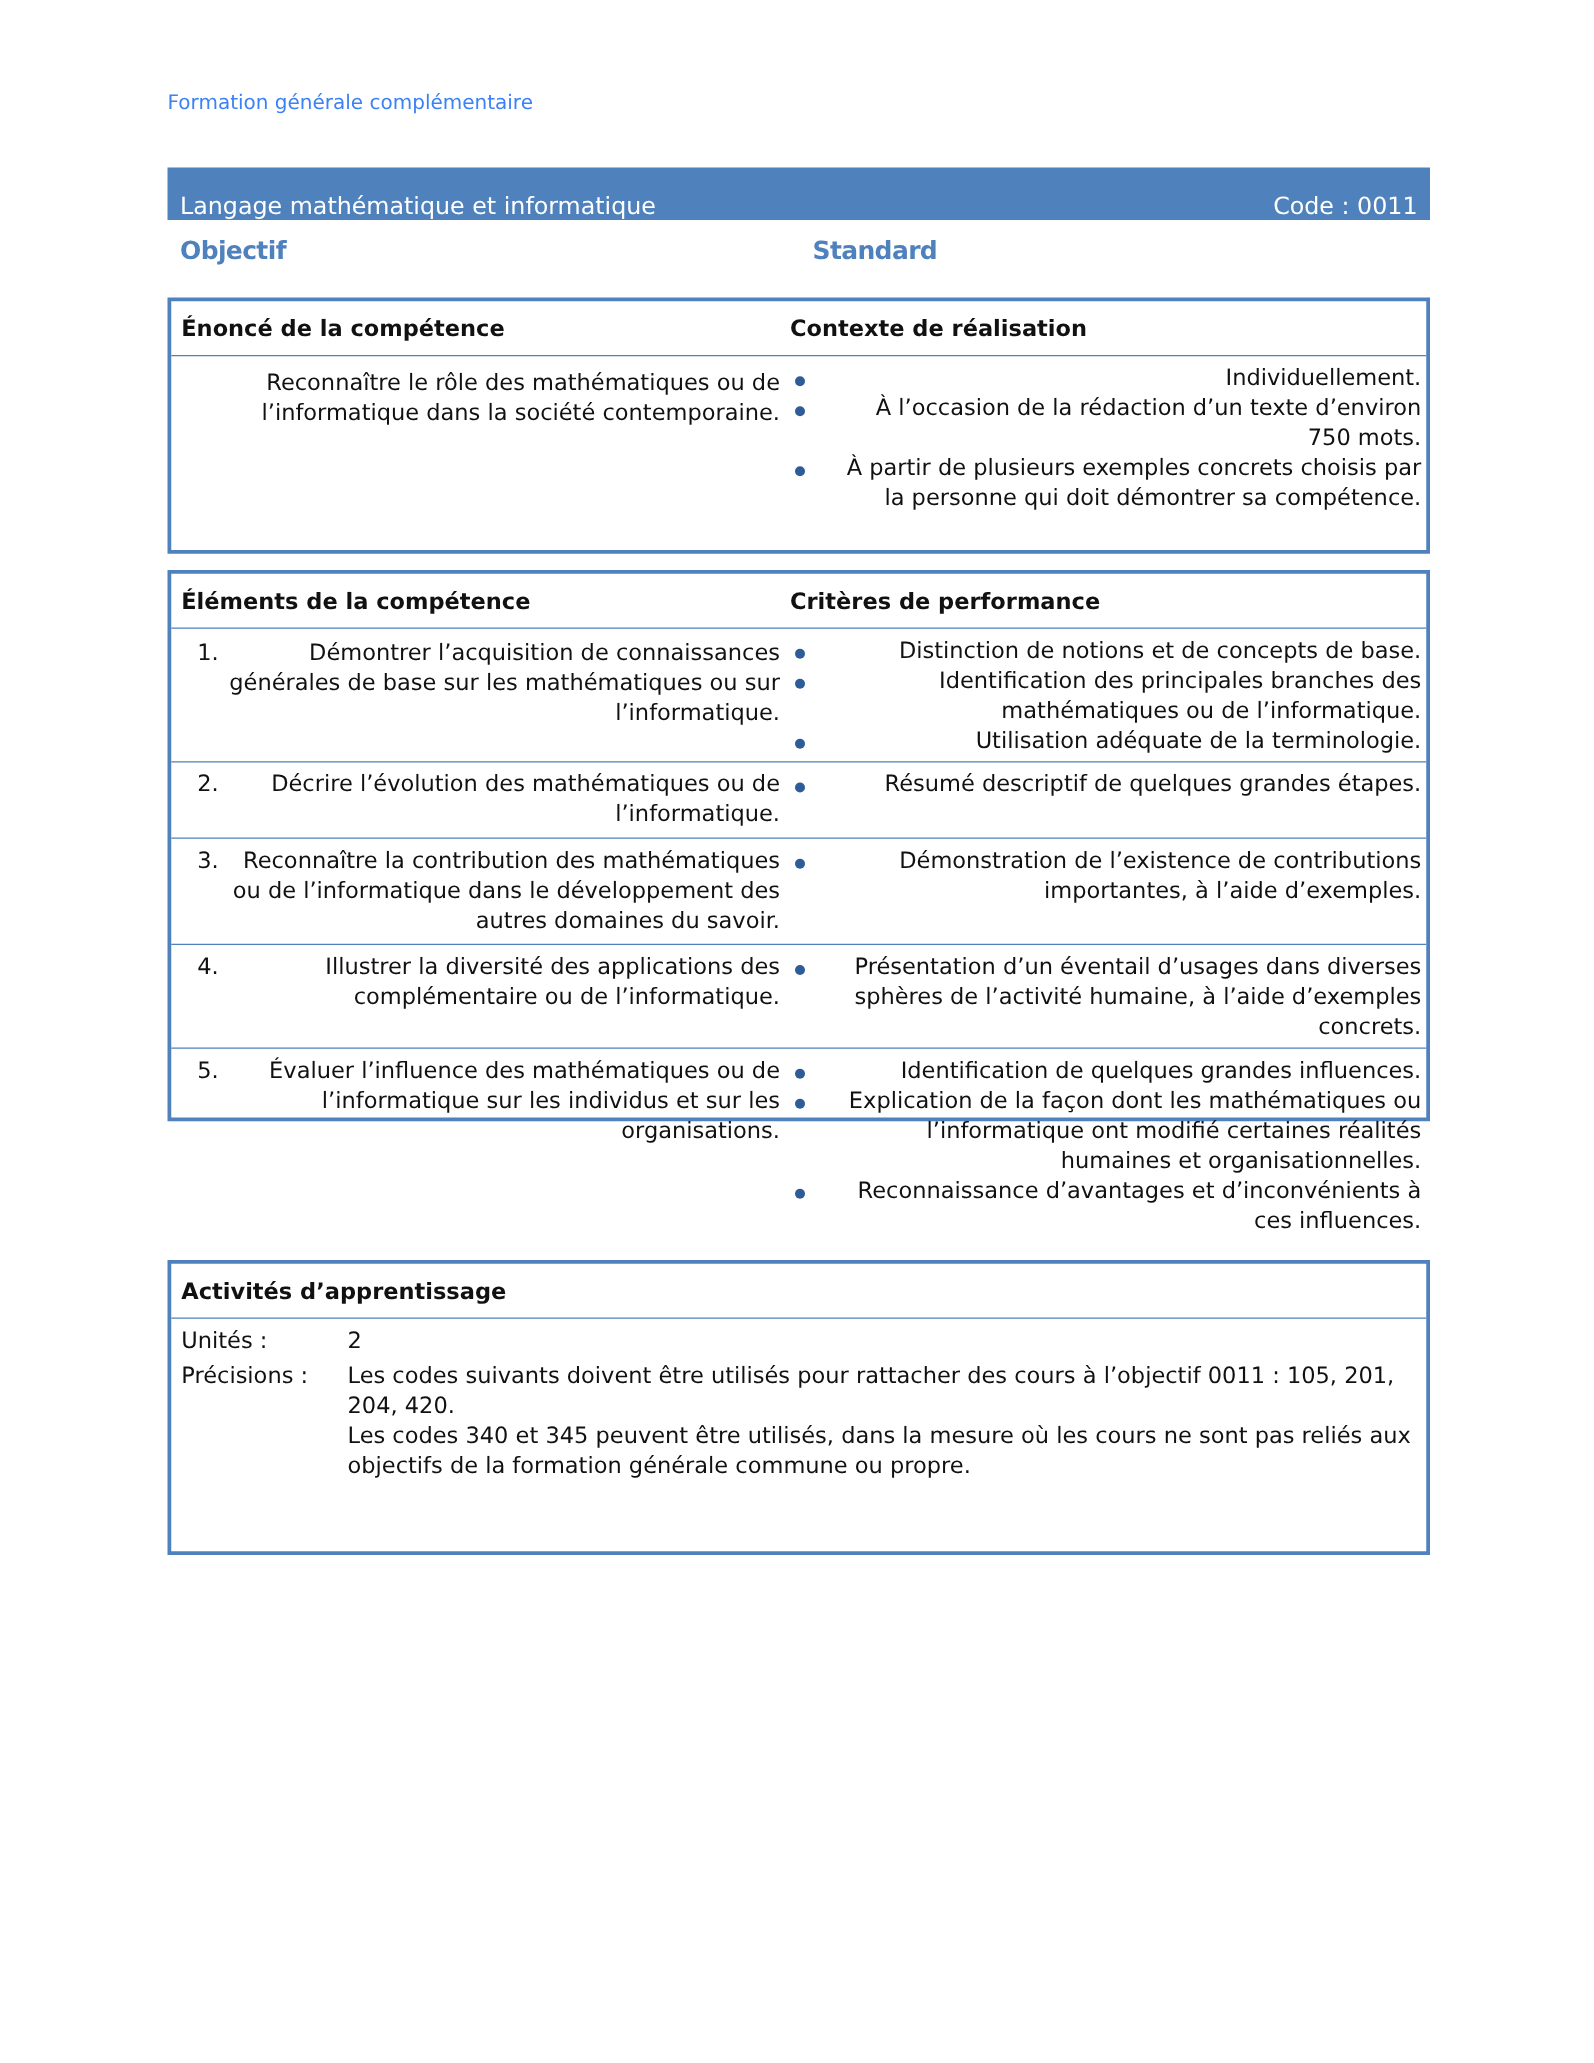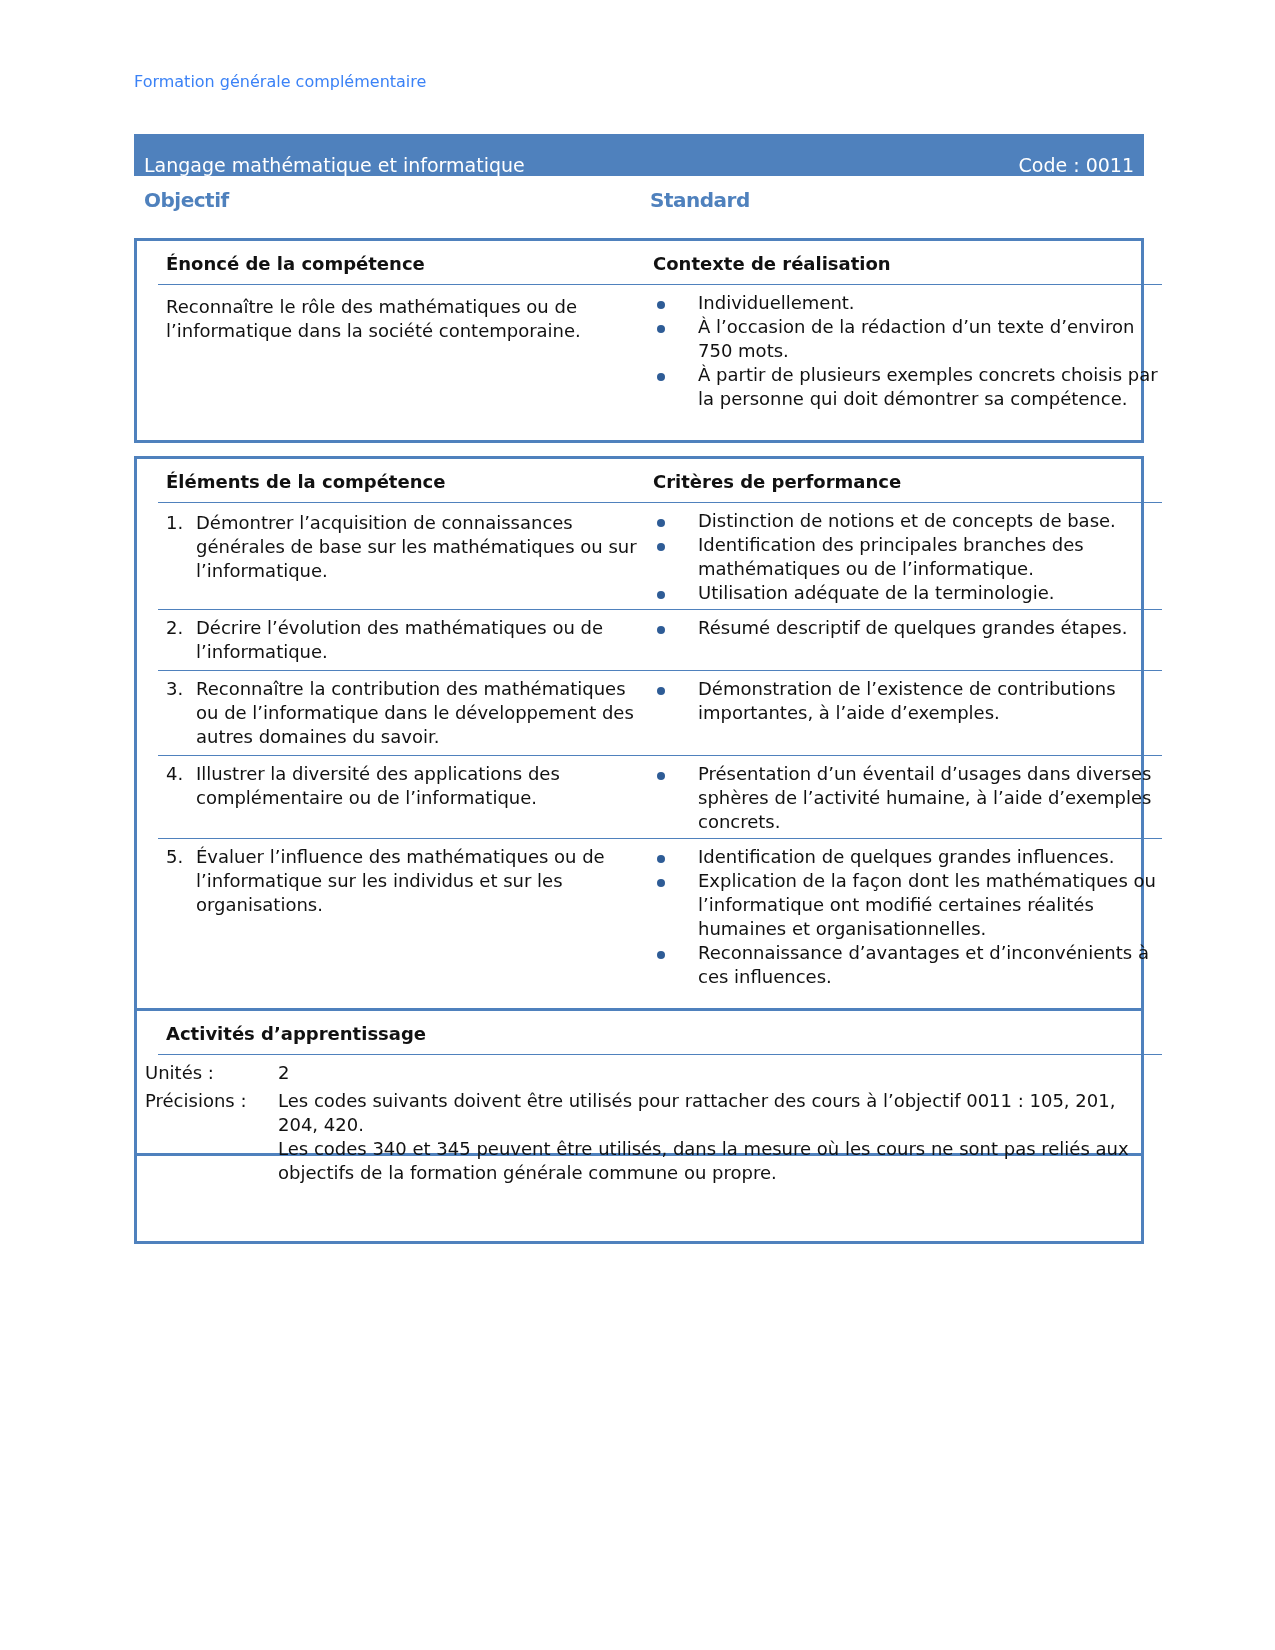--- a/index.html
+++ b/index.html
@@ -4,34 +4,34 @@
 <style>
   html, body { margin: 0; padding: 0; background: #ffffff; }
   body { width: 1275px; height: 1650px; position: relative; font-family: "DejaVu Sans", sans-serif; color: #111; }
   .page-header { position: absolute; left: 134px; top: 72px; font-size: 16px; color: #3b82f6; }
   .title-bar { position: absolute; left: 134px; top: 134px; width: 1010px; height: 42px; background: #4f81bd; color: #fff; font-size: 19px; display: flex; align-items: flex-end; justify-content: space-between; box-sizing: border-box; padding: 0 10px; }
   .col-titles { position: absolute; left: 134px; top: 188px; width: 1010px; height: 40px; }
   .col-title { position: absolute; font-weight: bold; font-size: 20px; color: #4f81bd; letter-spacing: -0.5px; }
   .col-title.left { left: 10px; }
   .col-title.right { left: 516px; }
   .box { position: absolute; left: 134px; width: 1010px; border: 3px solid #4f81bd; box-sizing: border-box; }
-  .box table { width: 100%; border-collapse: collapse; table-layout: fixed; margin-left: 21px; }
+  .box table { width: 100%; border-collapse: collapse; table-layout: fixed; }
   .box td { vertical-align: top; font-size: 18px; line-height: 24px; padding: 0; }
   .box th { text-align: left; font-size: 18px; font-weight: bold; padding: 9px 8px 8px 8px; border-bottom: 1px solid #4f81bd; height: 26px; }
-  .box tr.row td { border-top: 1px solid #4f81bd; }
+  .box tr.row td { border-top: 1px solid #4f81bd; text-align: right; }
   .box tr.row.first td { border-top: none; }
   .lcell { width: 495px; padding: 6px 8px 4px 8px !important; }
   .rcell { padding: 6px 4px 4px 0 !important; }
   .num-item { display: flex; }
   .num { width: 30px; flex: none; }
   ul.bullets { list-style: none; margin: 0; padding: 0; }
   ul.bullets li { position: relative; padding-left: 45px; }
   ul.bullets li::before { content: ""; position: absolute; left: 4px; top: 10px; width: 8px; height: 8px; border-radius: 50%; background: #2e5c96; }
   .box1 { top: 238px; height: 205px; }
-  .box2 { top: 456px; height: 700px; }
+  .box2 { top: 456px; height: 441px; }
   .box3 { top: 1008px; height: 236px; }
   .act-body { padding: 6px 8px; font-size: 18px; line-height: 24px; }
   .act-row { display: flex; margin-bottom: 4px; }
   .act-label-wide { width: 265px; flex: none; }
   .act-label { width: 133px; flex: none; }
   .act-lines div { margin: 0; }
 </style>
 </head>
 <body>
 

